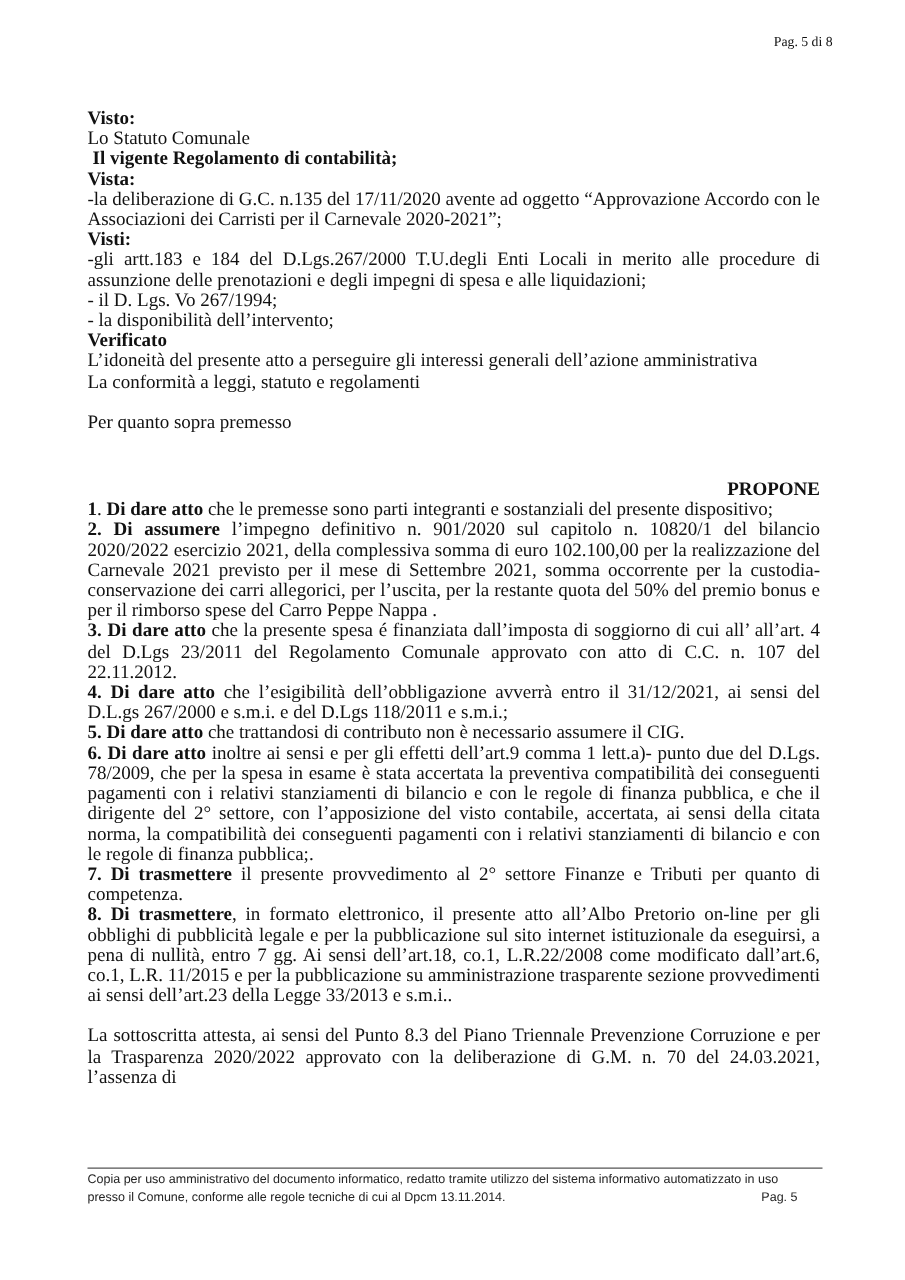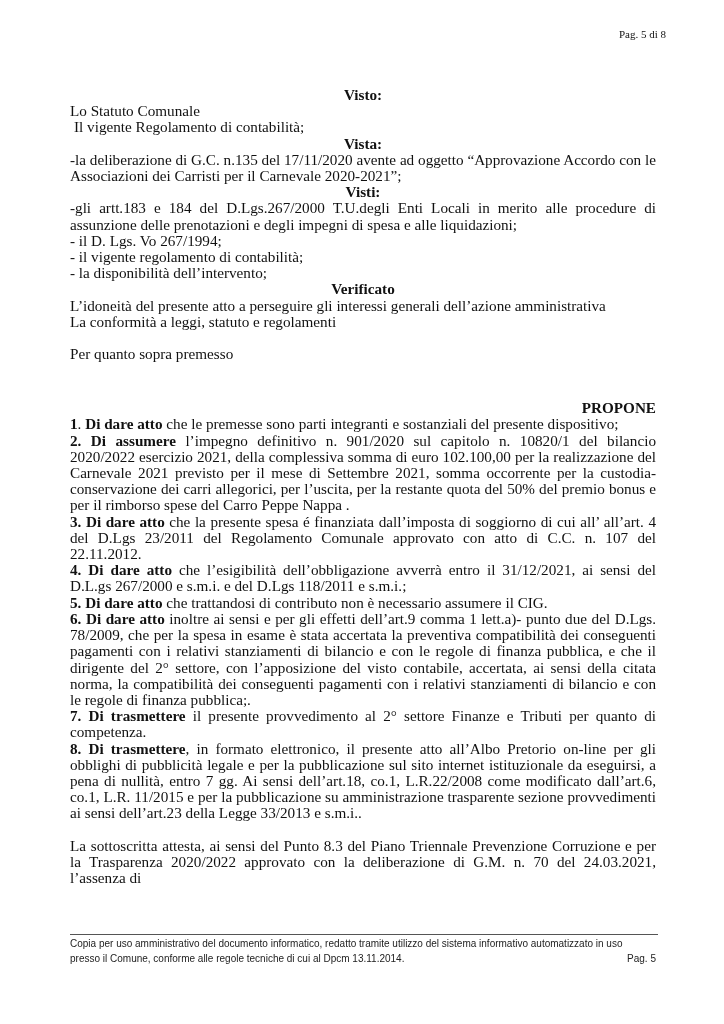--- a/index.html
+++ b/index.html
@@ -1,47 +1,46 @@
 <!DOCTYPE html>
 <html><head>
 <meta charset="utf-8">
 <style>
   html, body { margin: 0; padding: 0; background: #ffffff; }
   body { width: 724px; height: 1024px; position: relative; overflow: hidden; color: #111; }
   .page-num { position: absolute; top: 28px; left: 619px; font-family: "Liberation Serif", serif; font-size: 11px; }
   .content { position: absolute; top: 87px; left: 70px; width: 586px; font-family: "Liberation Serif", serif; font-size: 15.2px; line-height: 16.2px; }
   .content p { margin: 0; }
   .just { text-align: justify; }
-  .b { font-weight: bold; text-align: center; }
-  .indent1 { padding-left: 4px; }
+  .b { font-weight: bold; }
+  .indent1 { padding-left: 4px; font-weight: bold; }
   .gap { height: 16px; }
   .gap2 { height: 32px; }
   .center { text-align: right; font-weight: bold; }
   .item { margin: 0; text-align: justify; }
   .item5 { margin-top: 4px; }
   .footer { position: absolute; top: 934px; left: 70px; width: 588px; font-family: "Liberation Sans", sans-serif; font-size: 10px; line-height: 14.5px; color: #222; }
   .footer-rule { border-top: 1px solid #555; height: 0; margin-bottom: 2px; }
   .footer-line { white-space: nowrap; position: relative; }
-  .footer-page { position: absolute; right: 2px; top: 0; }
+  .footer-page { position: absolute; right: 20px; top: 0; }
 </style>
 </head>
 <body>
 
 <div class="page-num">Pag. 5 di 8</div>
 
 <div class="content">
   <p class="b">Visto:</p>
   <p>Lo Statuto Comunale</p>
   <p class="indent1">Il vigente Regolamento di contabilità;</p>
   <p class="b">Vista:</p>
   <p class="just">-la deliberazione di G.C. n.135 del 17/11/2020 avente ad oggetto “Approvazione Accordo con le Associazioni dei  Carristi per il Carnevale 2020-2021”;</p>
   <p class="b">Visti:</p>
   <p class="just">-gli artt.183 e 184 del D.Lgs.267/2000 T.U.degli Enti Locali in merito alle procedure di assunzione delle prenotazioni e degli impegni di spesa e alle liquidazioni;</p>
   <p>- il D. Lgs. Vo 267/1994;</p>
-  <p>- il vigente regolamento di contabilità;</p>
   <p>- la disponibilità dell’intervento;</p>
   <p class="b">Verificato</p>
   <p>L’idoneità del presente atto a perseguire gli interessi generali dell’azione amministrativa</p>
   <p>La conformità a leggi, statuto e regolamenti</p>
   <div class="gap"></div>
   <p>Per quanto sopra premesso</p>
   <div class="gap2"></div>
   <div class="gap" style="height:6px"></div>
   <p class="center">PROPONE</p>
 

